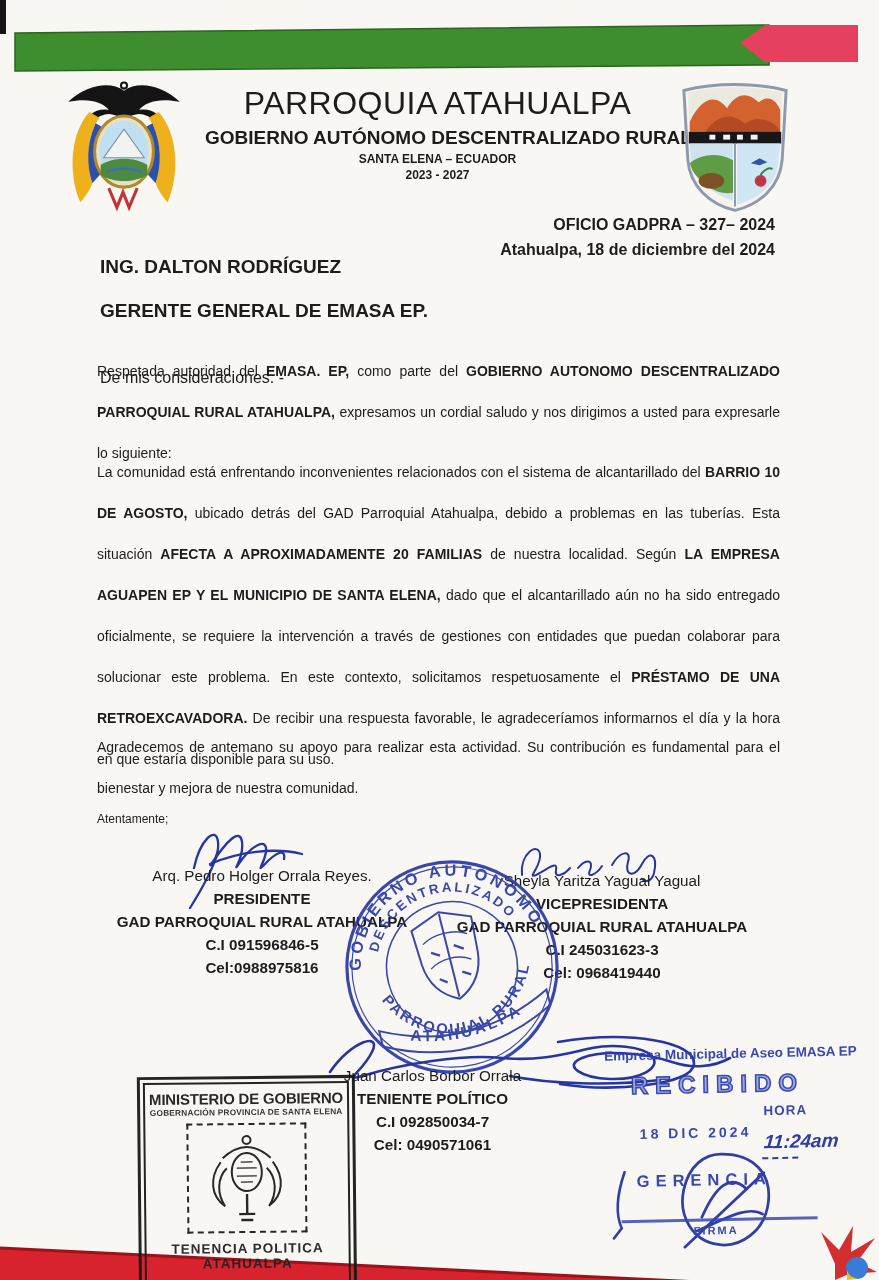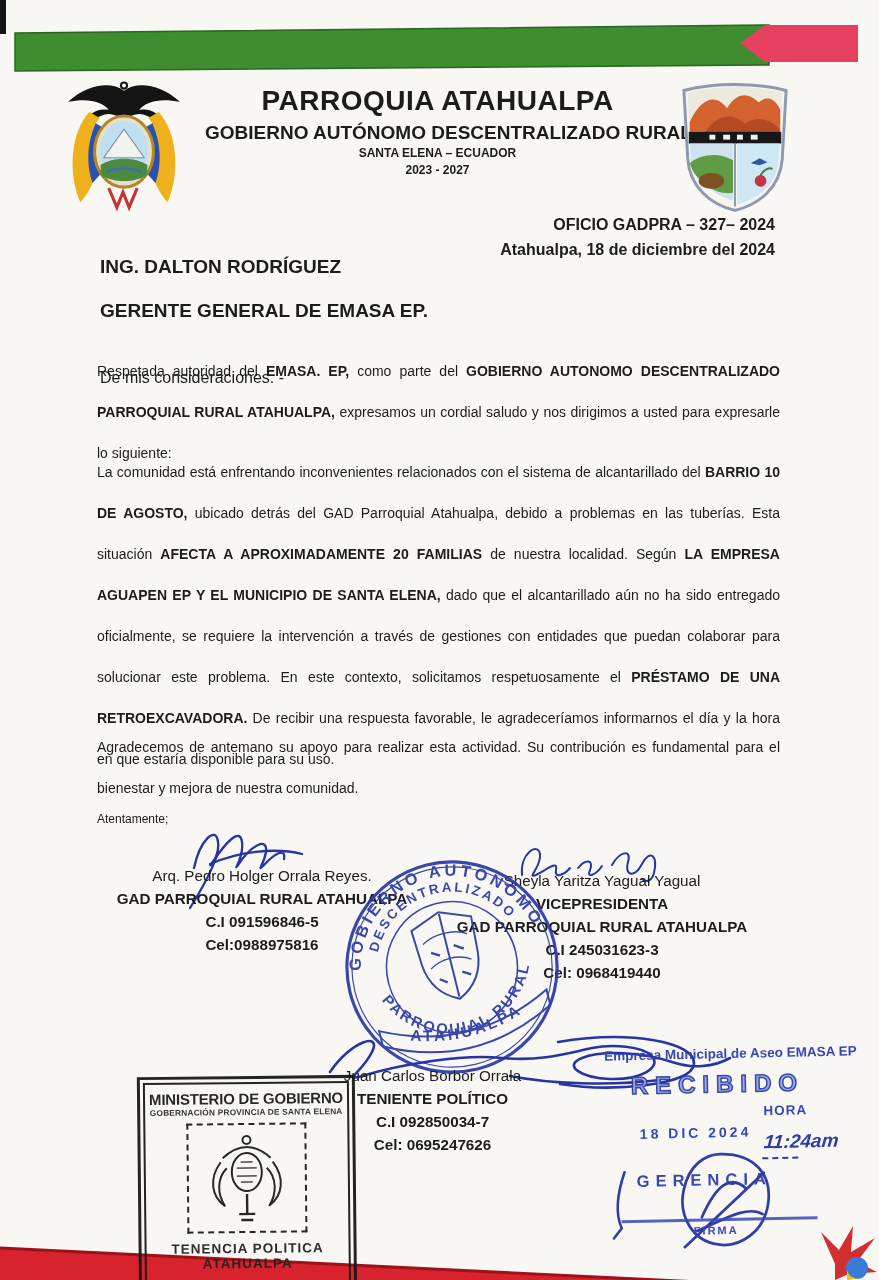--- a/index.html
+++ b/index.html
@@ -4,21 +4,21 @@
 <style>
   html,body{margin:0;padding:0;background:#ffffff;}
   .page{
     width:879px;height:1280px;position:relative;overflow:hidden;
     background:#f8f7f4;
     font-family:"Liberation Sans",sans-serif;color:#1c1c1c;
   }
   .abs{position:absolute;}
   .b{font-weight:700;}
   
-  .doc-title{font-size:28px;font-weight:700;letter-spacing:.5px;white-space:nowrap;}
+  .doc-title{font-size:32px;font-weight:400;letter-spacing:.5px;white-space:nowrap;}
   .doc-sub1{font-size:19px;font-weight:800;white-space:nowrap;}
   .doc-sub2{font-size:12px;font-weight:800;white-space:nowrap;}
   .hdr-center{text-align:center;line-height:1.35;}
   
   .refblock{text-align:right;font-weight:700;font-size:16px;line-height:25px;}
   
   .addr{font-weight:700;font-size:19px;}
   .saluta{font-size:16px;margin-top:43px;}
   .para{font-size:14px;line-height:41px;text-align:justify;}
   .para:after{content:"";display:inline-block;width:0;}
@@ -127,20 +127,21 @@
   <svg class="abs" style="left:180px;top:812px;" width="145" height="100" viewBox="0 0 145 100">
     <g class="ink" stroke-width="2.3">
       <path d="M14,56 C20,28 36,13 38,30 C40,46 26,59 32,51 C46,30 60,15 62,30 C64,46 52,61 58,53 C72,32 88,25 86,40 C84,52 76,61 84,53 C96,40 106,36 104,47"></path>
       <path d="M30,52 C58,40 94,35 122,42"></path>
       <path d="M38,40 C32,60 20,80 10,96"></path>
     </g>
   </svg>
 
   <div class="abs sigblock" style="left:110px;top:864px;width:304px;">
     <div class="nm">Arq. Pedro Holger Orrala Reyes.</div>
+    <div class="bd">PRESIDENTE</div>
     <div class="bd">GAD PARROQUIAL RURAL ATAHUALPA</div>
     <div class="bd">C.I 091596846-5</div>
     <div class="bd">Cel:0988975816</div>
   </div>
 
   <svg class="abs" style="left:512px;top:835px;" width="160" height="55" viewBox="0 0 160 55">
     <g class="ink" stroke-width="2">
       <path d="M10,40 C8,18 26,7 28,19 C30,31 14,44 24,40 C36,34 46,25 44,35 C42,44 52,40 58,33"></path>
       <path d="M66,33 C74,23 82,25 78,35 C74,44 84,40 90,31"></path>
       <path d="M100,30 C108,16 120,14 116,27 C112,40 122,44 130,29 C138,14 146,20 142,38 C140,46 134,48 130,44"></path>
@@ -194,21 +195,21 @@
       <path d="M20,50 C42,18 72,10 62,30 C52,50 32,60 52,54 C92,42 152,32 192,36 C232,40 262,30 282,26 C302,22 332,24 342,34 C352,46 330,58 300,57 C272,56 252,44 272,36 C292,28 332,30 362,40 C382,47 404,45 420,36"></path>
       <path d="M248,20 C320,8 386,20 384,42 C382,64 300,70 250,62"></path>
       <path d="M200,54 C240,62 300,64 350,58"></path>
     </g>
   </svg>
 
   <div class="abs sigblock" style="left:290px;top:1064px;width:285px;text-align:center;">
     <div class="nm">Juan Carlos Borbor Orrala</div>
     <div class="bd">TENIENTE POLÍTICO</div>
     <div class="bd">C.I 092850034-7</div>
-    <div class="bd">Cel: 0695247626</div>
+    <div class="bd">Cel: 0490571061</div>
   </div>
 
   <svg class="abs" style="left:0;top:1230px;" width="700" height="50" viewBox="0 0 700 50">
     <polygon points="0,18 700,52 0,52" fill="#d8232e"></polygon>
     <line x1="0" y1="18" x2="700" y2="52" stroke="#9e1118" stroke-width="3"></line>
   </svg>
 
   <svg class="abs" style="left:795px;top:1222px;" width="84" height="58" viewBox="0 0 84 58">
     <path fill="#d23030" d="M40,42 L26,10 L44,28 L58,4 L56,30 L80,16 L62,40 L82,50 L54,52 L40,58 Z"></path>
     <circle cx="62" cy="46" r="11" fill="#3a7bd5"></circle>

